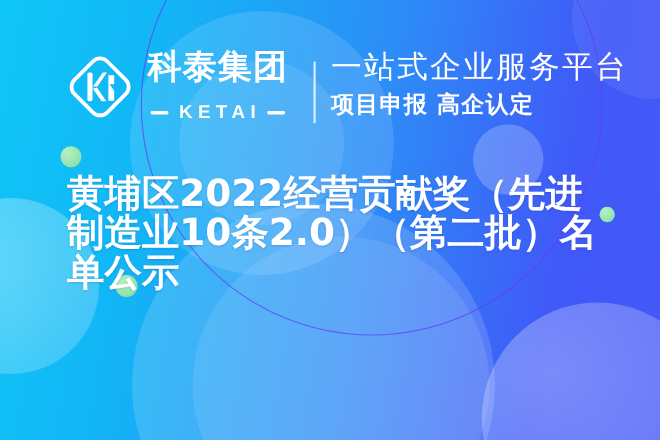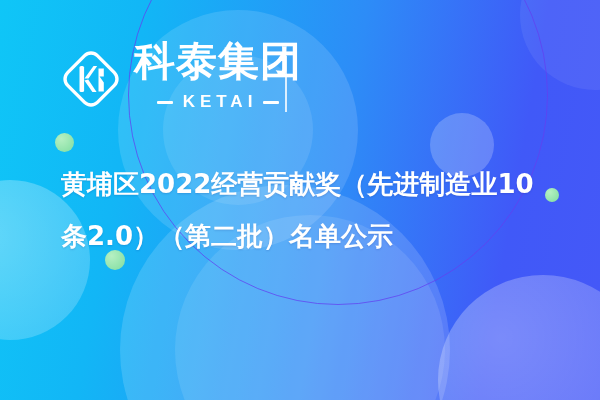--- a/index.html
+++ b/index.html
@@ -68,21 +68,21 @@
   
   .header{ position:absolute; left:0; top:0; width:600px; height:140px; }
 
   .logo{
     position:absolute; left:58px; top:45px;
     display:flex; align-items:center; gap:10px;
   }
   .logo-mark{ width:66px; height:66px; flex:0 0 66px; }
   .logo-words{ display:flex; flex-direction:column; align-items:center; }
   .logo-cn{
-    color:#fff; font-weight:700; font-size:41px; line-height:32px;
+    color:#fff; font-weight:700; font-size:31px; line-height:32px;
     letter-spacing:1px; white-space:nowrap;
     font-family:"DejaVu Sans","Liberation Sans",sans-serif;
   }
   .logo-en-row{
     display:flex; align-items:center; gap:6px; margin-top:15px;
   }
   .logo-en-row .bar{ width:16px; height:3px; background:#fff; border-radius:1px; }
   .logo-en{
     color:#fff; font-weight:700; font-size:17px; letter-spacing:5px;
     white-space:nowrap; padding-left:4px;
@@ -106,22 +106,22 @@
     white-space:nowrap; font-weight:700; margin-top:3px;
     font-family:"DejaVu Serif","Liberation Serif",serif;
   }
 
   
   .title{
     position:absolute; left:61px; top:158px;
     width:490px;
     color:#fff;
     font-weight:700;
-    font-size:26px;
-    line-height:52px;
+    font-size:34px;
+    line-height:36px;
     letter-spacing:0px;
     font-family:"DejaVu Sans","Liberation Sans",sans-serif;
     text-shadow:0 1px 2px rgba(20,40,120,.18);
   }
 </style>
 </head>
 <body>
 
 <div class="banner">
 
@@ -159,20 +159,24 @@
         <span class="logo-en-row">
           <span class="bar"></span>
           <span class="logo-en">KETAI</span>
           <span class="bar"></span>
         </span>
       </span>
     </div>
 
     <div class="divider"></div>
 
+    <div class="tagline">
+      <div class="tagline-main">一站式企业服务平台</div>
+      <div class="tagline-sub">项目申报 高企认定</div>
+    </div>
 
   </div>
 
   <div class="title">
     <span>黄埔区2022经营贡献奖（先进制造</span><span>业10条2.0）（第二批）名单公示</span>
   </div>
 
 </div>
 
 </body></html>

